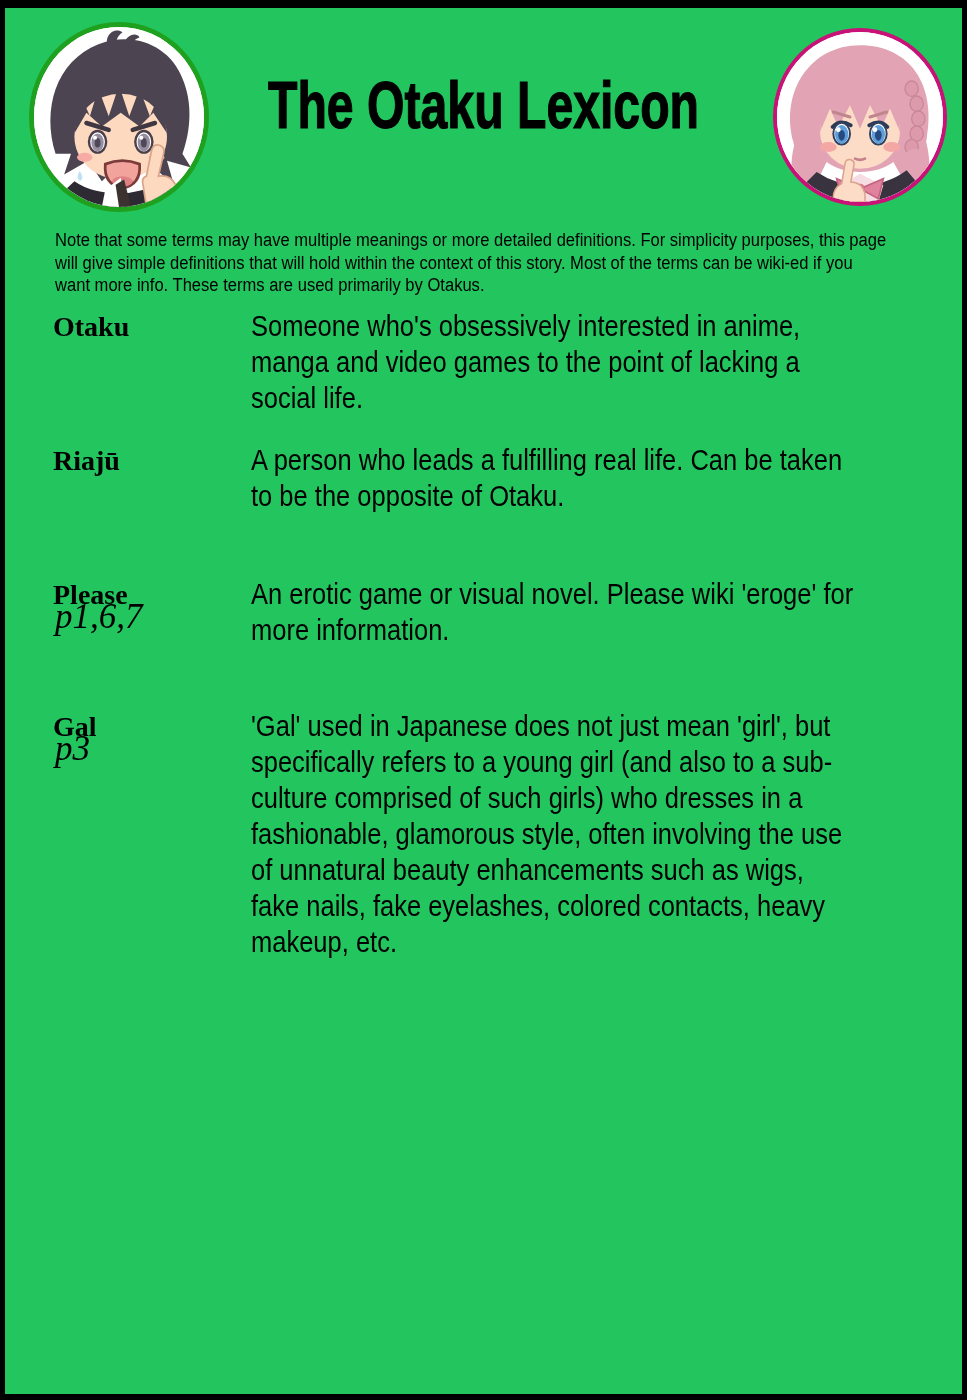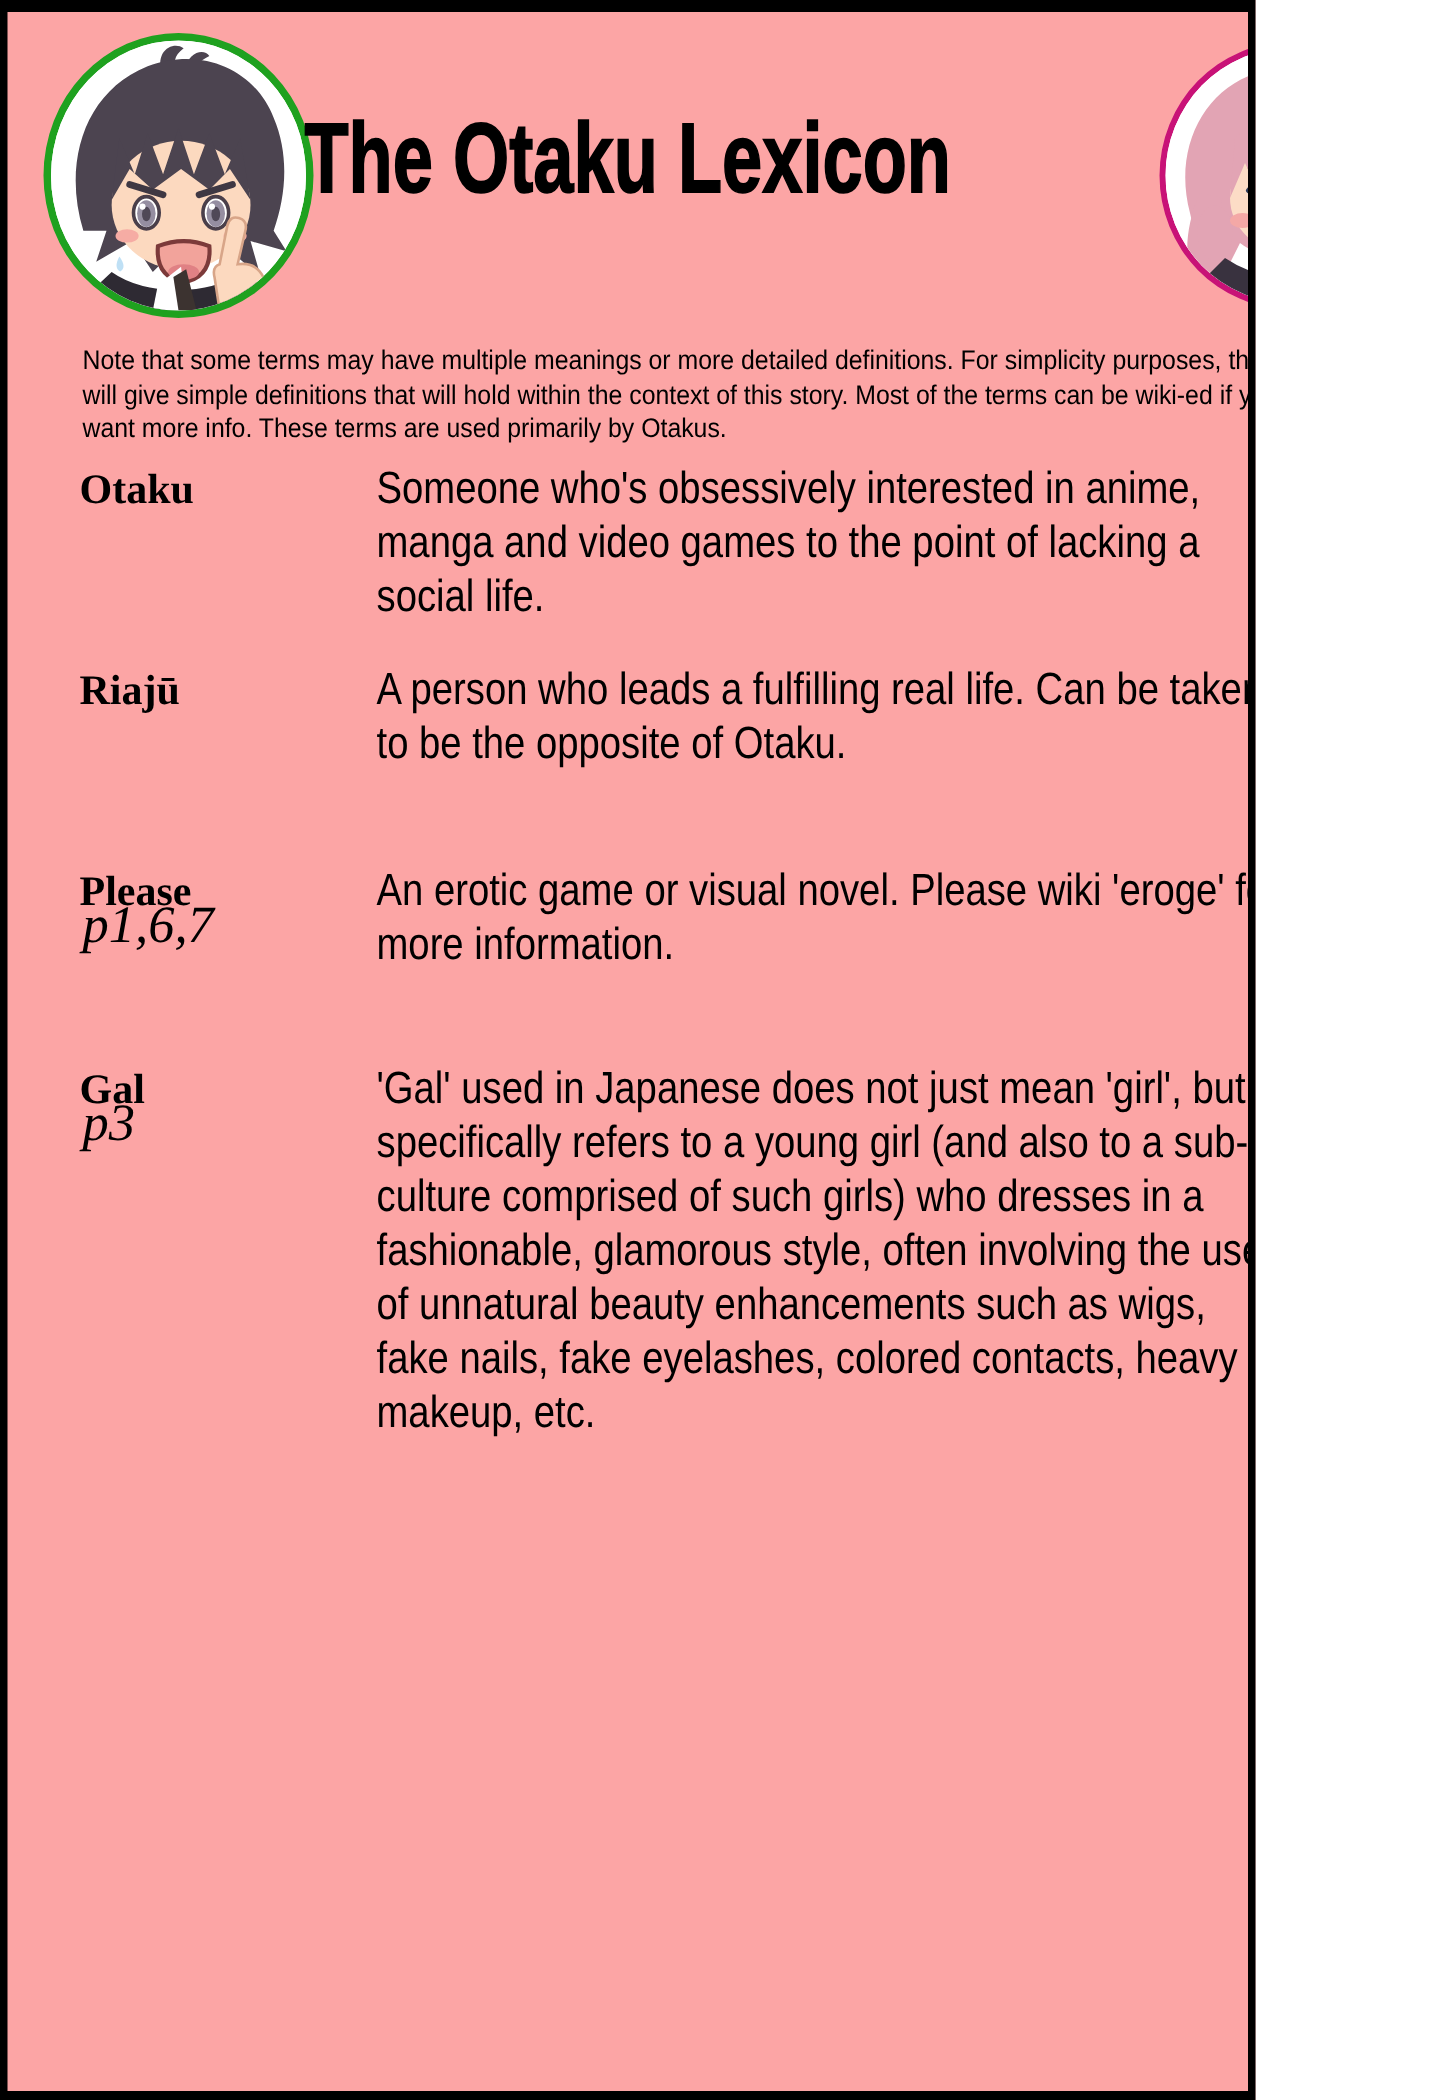--- a/index.html
+++ b/index.html
@@ -1,18 +1,18 @@
 <!DOCTYPE html>
 <html><head>
 <meta charset="utf-8">
 <style>
   html,body{margin:0;padding:0;background:#fff;}
   .page{
-    box-sizing:border-box;position:relative;width:837px;height:1400px;
-    background:#fca5a5;border:solid #000;border-width:8px 5px 6px 5px;
+    box-sizing:border-box;position:relative;width:967px;height:1400px;
+    background:#22c55e;border:solid #000;border-width:8px 5px 6px 5px;
     font-family:"Liberation Sans",sans-serif;color:#000;overflow:hidden;
   }
   .avatar{position:absolute;border-radius:50%;overflow:hidden;background:#fff;}
   .avatar svg{width:100%;height:100%;display:block;}
   .avatar-left{left:24px;top:14px;width:170px;height:180px;border:5px solid #1fa11f;}
   .avatar-right{left:768px;top:20px;width:166px;height:170px;border:4px solid #c81277;}
   h1.title{
     position:absolute;top:64px;left:0;right:0;margin:0;text-align:center;
     font-size:66px;line-height:1;font-weight:bold;color:#000;
     transform:scaleX(0.73);-webkit-text-stroke:1.2px #000;white-space:nowrap;

